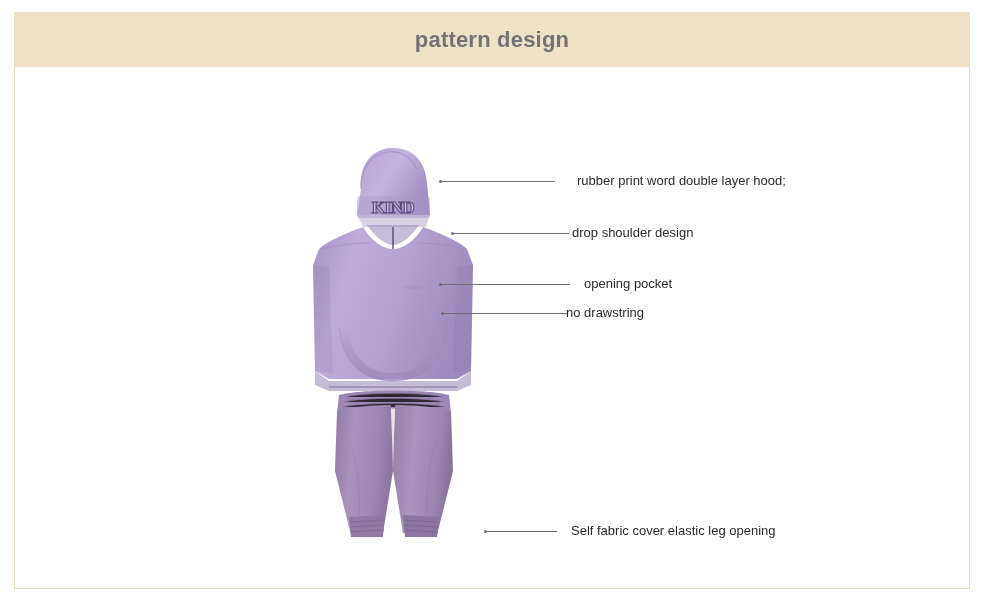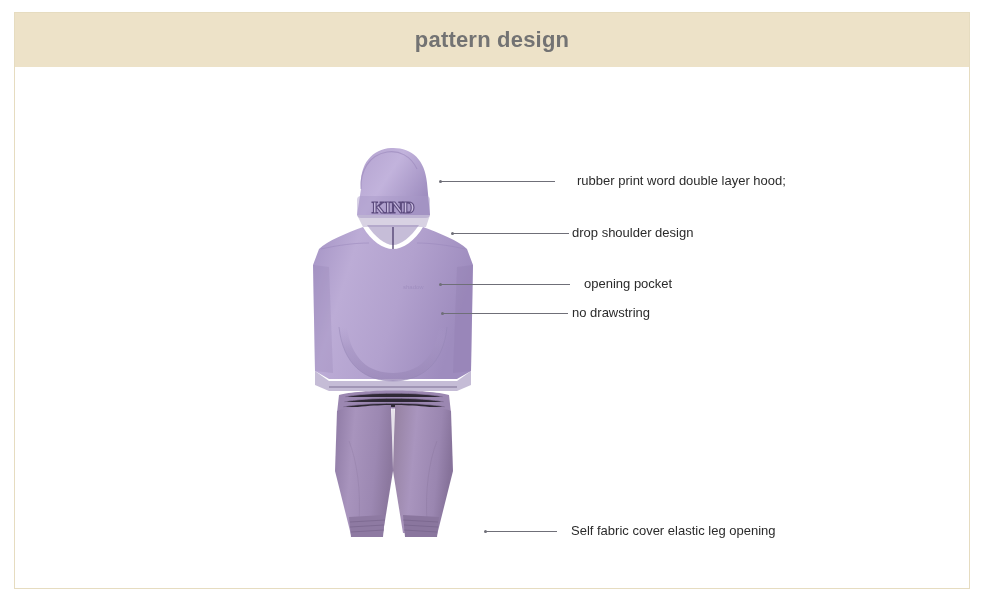--- a/index.html
+++ b/index.html
@@ -248,21 +248,21 @@
 
       <div class="callout" style="left:425px; top:217px;">
         <span class="leader-dot"></span>
         <span class="leader" style="width:130px;"></span>
         <span class="callout-label" style="left:144px;">opening pocket</span>
       </div>
 
       <div class="callout" style="left:427px; top:246px;">
         <span class="leader-dot"></span>
         <span class="leader" style="width:126px;"></span>
-        <span class="callout-label" style="left:130px;">no drawstring</span>
+        <span class="callout-label" style="left:124px;">no drawstring</span>
       </div>
 
       <div class="callout" style="left:470px; top:464px;">
         <span class="leader-dot"></span>
         <span class="leader" style="width:72px;"></span>
         <span class="callout-label" style="left:86px;">Self fabric cover elastic leg opening</span>
       </div>
 
     </div>
 

